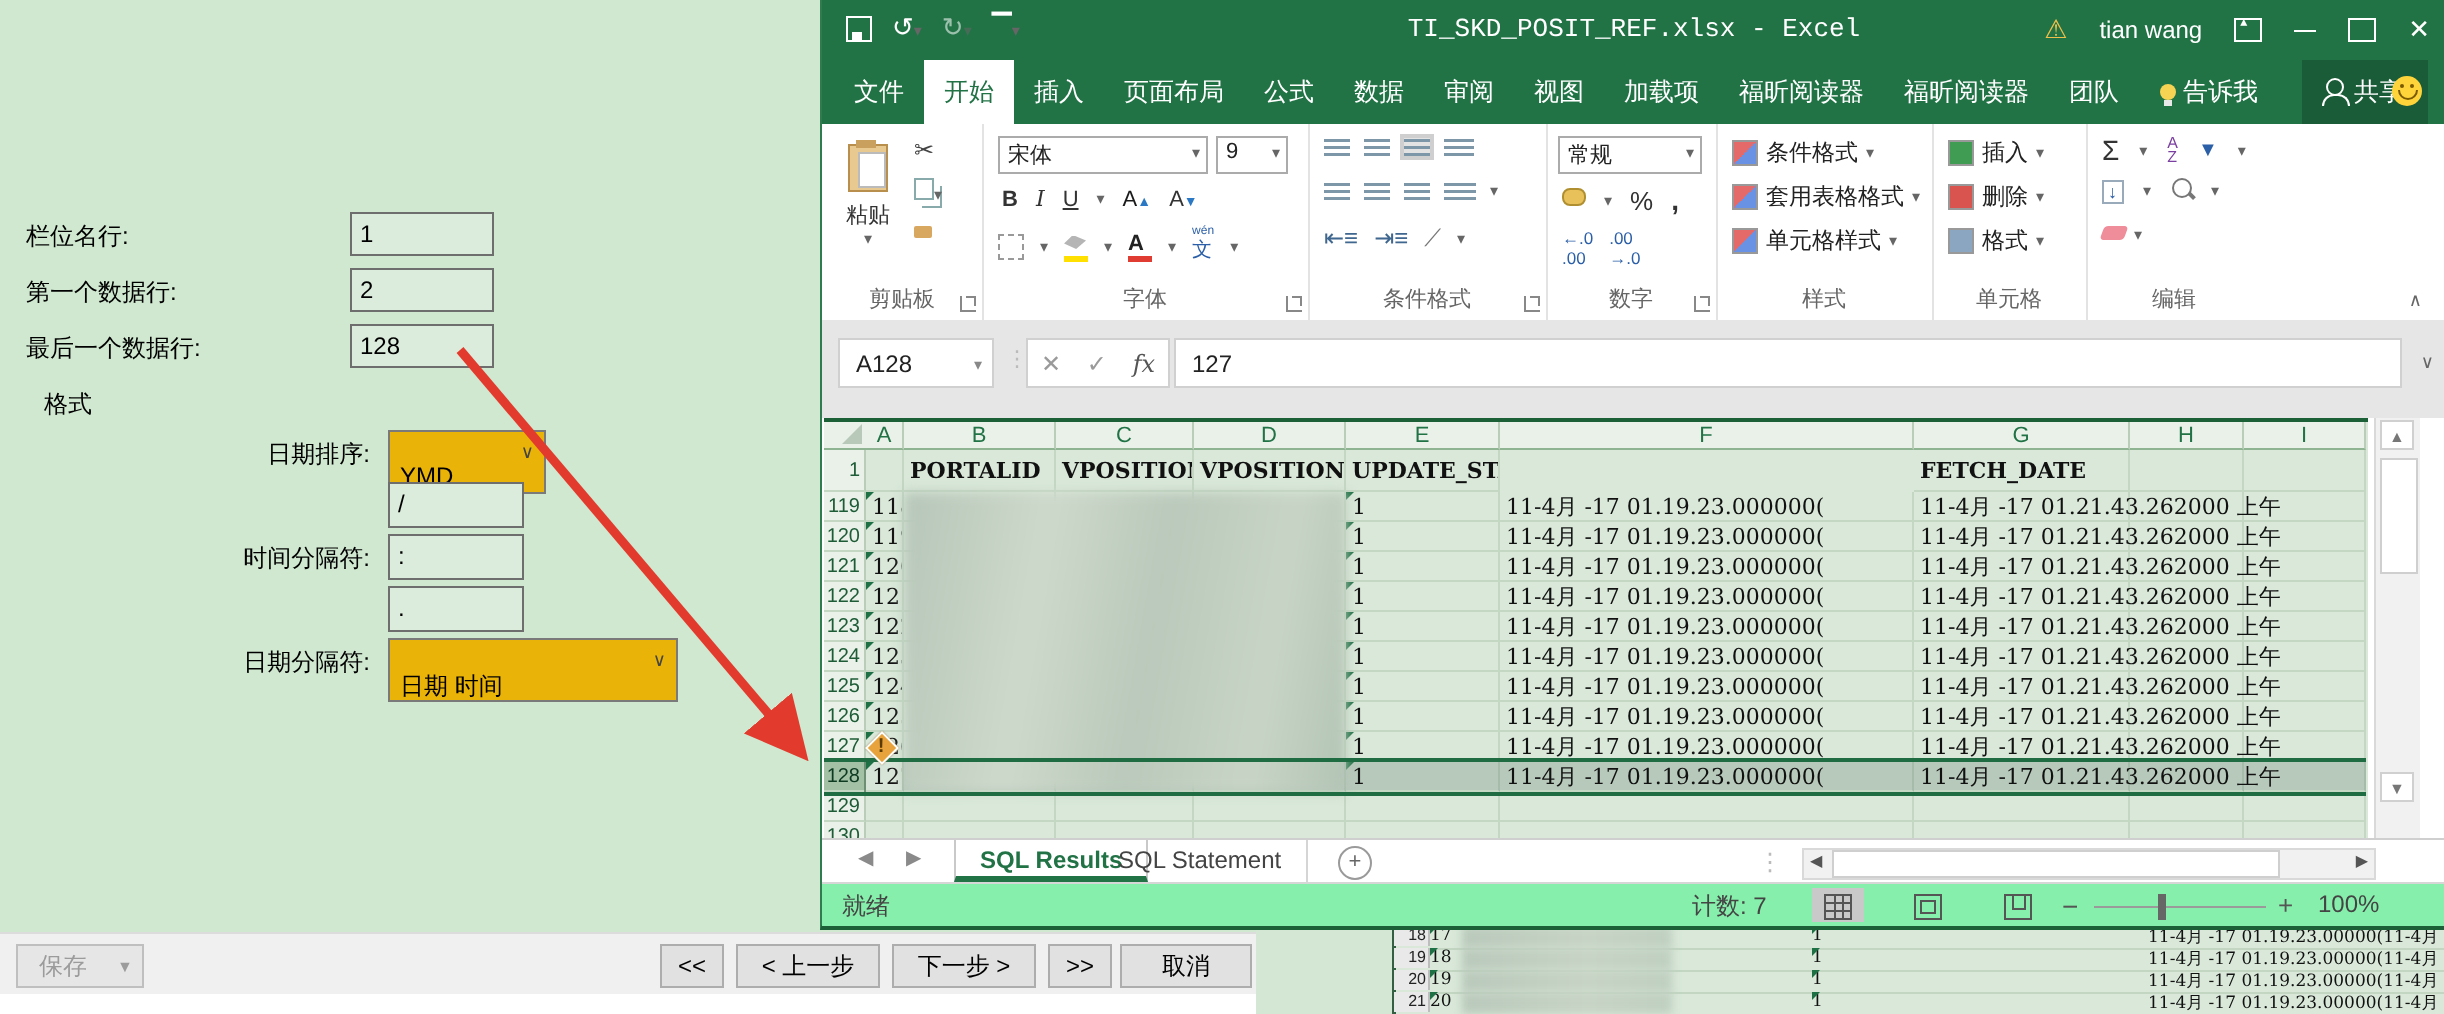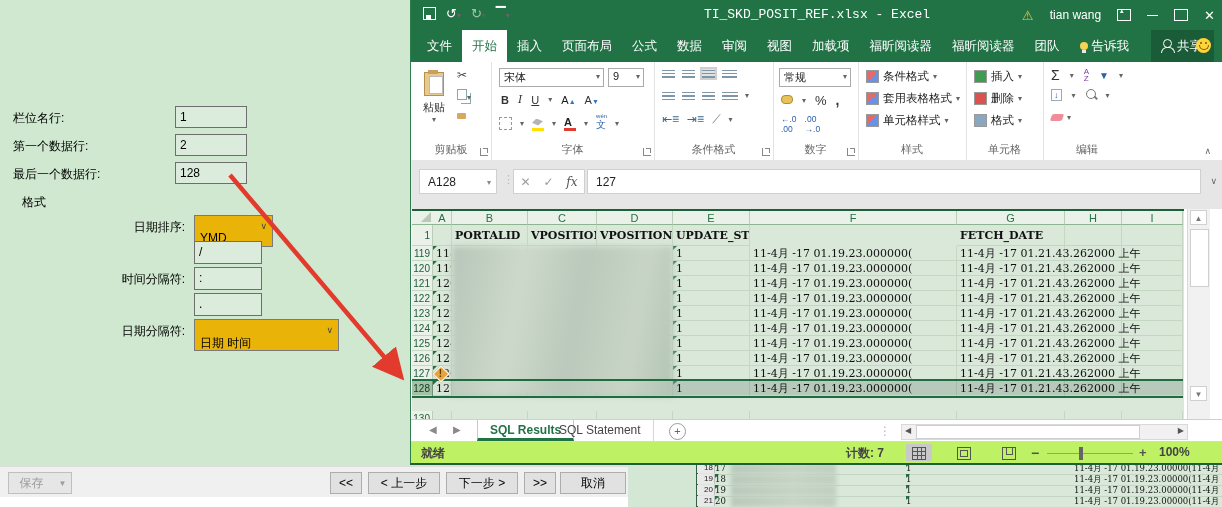--- a/index.html
+++ b/index.html
@@ -139,21 +139,21 @@
 
   .xl-sheettabs{position:absolute;left:0;top:419px;right:0;height:22px;background:#fff;border-top:1px solid #cfcfcf;font-size:12px;}
   .navarr{position:absolute;top:4px;color:#8a8a8a;font-size:10px;}
   .stab{position:absolute;top:0;height:21px;line-height:21px;padding:0 12px;color:#444;border-right:1px solid #d5d5d5;}
   .stab.active{background:#fff;color:#217346;font-weight:bold;border:1px solid #c9c9c9;border-top:none;border-bottom:3px solid #217346;box-sizing:border-box;}
   .addsheet{position:absolute;top:3px;width:15px;height:15px;border:1px solid #9a9a9a;border-radius:50%;color:#666;text-align:center;line-height:14px;font-size:11px;}
   .hscroll{position:absolute;top:4px;height:14px;background:#f1f1f1;border:1px solid #d9d9d9;}
   .hthumb{position:absolute;left:14px;top:0px;height:12px;background:#fff;border:1px solid #cfcfcf;}
   .harr{position:absolute;top:1px;color:#555;font-size:8px;}
 
-  .xl-status{position:absolute;left:0;top:441px;right:0;height:21px;background:#bef264;border-top:1px solid #d6d6d6;font-size:12px;color:#444;font-weight:bold;}
+  .xl-status{position:absolute;left:0;top:441px;right:0;height:21px;background:#86efac;border-top:1px solid #d6d6d6;font-size:12px;color:#444;}
   .st-mode{position:absolute;left:10px;top:3px;}
   .st-count{position:absolute;left:435px;top:3px;}
   .viewic{position:absolute;top:2px;width:26px;height:17px;text-align:center;}
   .viewic.on{background:#c9c9c9;}
   .vg{display:inline-block;width:12px;height:11px;margin-top:3px;border:1px solid #555;
       background:linear-gradient(#555,#555) 4px 0/1px 100% no-repeat,linear-gradient(#555,#555) 8px 0/1px 100% no-repeat,linear-gradient(#555,#555) 0 3px/100% 1px no-repeat,linear-gradient(#555,#555) 0 7px/100% 1px no-repeat;}
   .vd{display:inline-block;width:12px;height:11px;margin-top:3px;border:1px solid #555;position:relative;}
   .vd::after{content:"";position:absolute;left:2px;top:2px;right:2px;bottom:2px;border:1px solid #555;}
   .vp{display:inline-block;width:12px;height:11px;margin-top:3px;border:1px solid #555;position:relative;}
   .vp::after{content:"";position:absolute;left:3px;top:0;bottom:4px;width:5px;border:1px solid #555;border-top:none;}
@@ -713,20 +713,32 @@
           </div>
           <div class="gcell" style="left: 338px; width: 207px;">
             <span class="cellv" style="line-height: 15px;">11-4月 -17 01.19.23.000000(</span>
           </div>
           <div class="gcell of" style="left: 545px; width: 108px;">
             <span class="cellv" style="line-height: 15px; z-index: 2;">11-4月 -17 01.21.43.262000 上午</span>
           </div>
           <div class="gcell" style="left: 653px; width: 57px;"></div>
           <div class="gcell" style="left: 710px; width: 61px;"></div>
         </div>
+        <div class="grow" style="top: 187px; height: 15px;">
+          <div class="gcell rhd" style="left: 0px; width: 21px; line-height: 15px;">129</div>
+          <div class="gcell" style="left: 21px; width: 19px;"></div>
+          <div class="gcell" style="left: 40px; width: 76px;"></div>
+          <div class="gcell" style="left: 116px; width: 69px;"></div>
+          <div class="gcell" style="left: 185px; width: 76px;"></div>
+          <div class="gcell" style="left: 261px; width: 77px;"></div>
+          <div class="gcell" style="left: 338px; width: 207px;"></div>
+          <div class="gcell" style="left: 545px; width: 108px;"></div>
+          <div class="gcell" style="left: 653px; width: 57px;"></div>
+          <div class="gcell" style="left: 710px; width: 61px;"></div>
+        </div>
         <div class="grow" style="top: 202px; height: 15px;">
           <div class="gcell rhd" style="left: 0px; width: 21px; line-height: 15px;">130</div>
           <div class="gcell" style="left: 21px; width: 19px;"></div>
           <div class="gcell" style="left: 40px; width: 76px;"></div>
           <div class="gcell" style="left: 116px; width: 69px;"></div>
           <div class="gcell" style="left: 185px; width: 76px;"></div>
           <div class="gcell" style="left: 261px; width: 77px;"></div>
           <div class="gcell" style="left: 338px; width: 207px;"></div>
           <div class="gcell" style="left: 545px; width: 108px;"></div>
           <div class="gcell" style="left: 653px; width: 57px;"></div>

